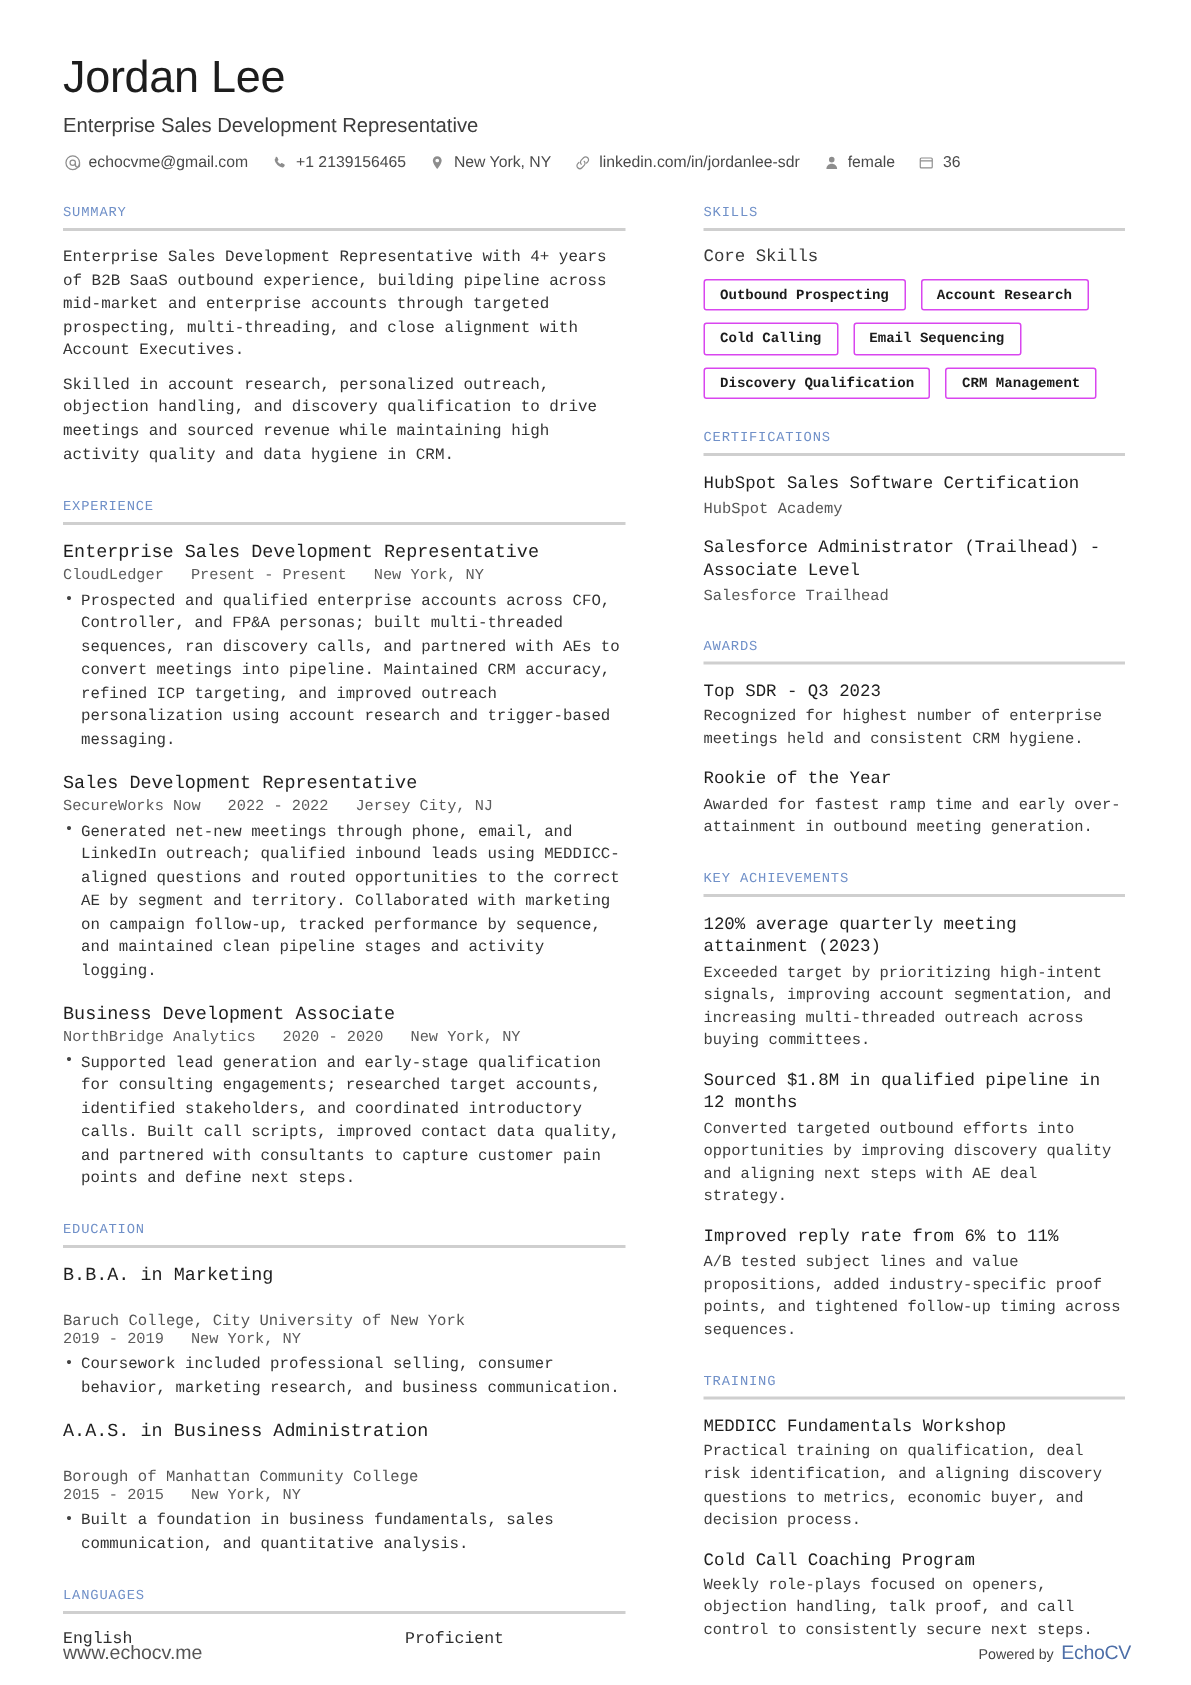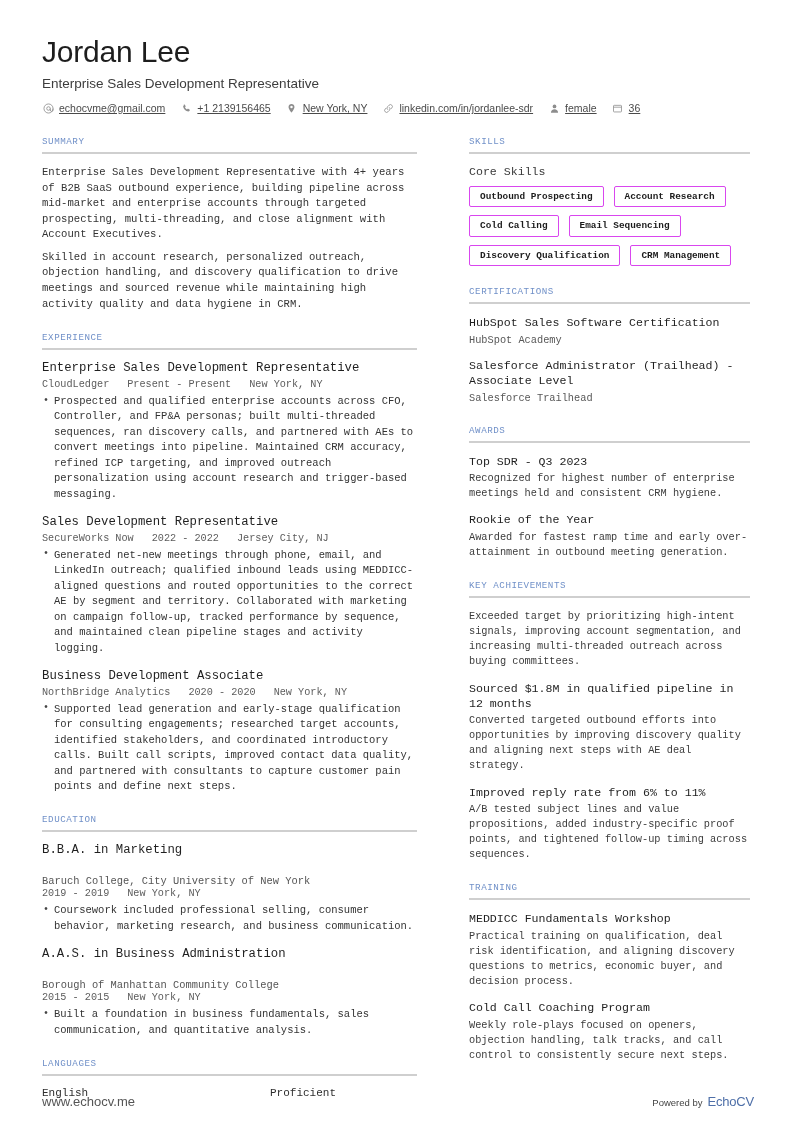--- a/index.html
+++ b/index.html
@@ -33,21 +33,20 @@
     color: #3d3d3d;
     margin-bottom: 11px;
   }
   .contacts {
     display: flex;
     flex-wrap: wrap;
     align-items: flex-end;
     gap: 0px;
     font-size: 10.5px;
     color: #4a4a4a;
-    text-decoration: underline;
   }
   .contact-item {
     display: inline-flex;
     align-items: center;
     margin-right: 15px;
     white-space: nowrap;
   }
   .contact-item .ico {
     display: inline-flex;
     align-items: center;
@@ -408,20 +407,21 @@
         <div class="r-entry">
           <div class="r-title">Rookie of the Year</div>
           <div class="r-desc">Awarded for fastest ramp time and early over-attainment in outbound meeting generation.</div>
         </div>
       </div>
 
       <div class="section">
         <div class="sec-title">KEY ACHIEVEMENTS</div>
         <div class="sec-rule"></div>
         <div class="r-entry">
+          <div class="r-title">120% average quarterly meeting attainment (2023)</div>
           <div class="r-desc">Exceeded target by prioritizing high-intent signals, improving account segmentation, and increasing multi-threaded outreach across buying committees.</div>
         </div>
         <div class="r-entry">
           <div class="r-title">Sourced $1.8M in qualified pipeline in 12 months</div>
           <div class="r-desc">Converted targeted outbound efforts into opportunities by improving discovery quality and aligning next steps with AE deal strategy.</div>
         </div>
         <div class="r-entry">
           <div class="r-title">Improved reply rate from 6% to 11%</div>
           <div class="r-desc">A/B tested subject lines and value propositions, added industry-specific proof points, and tightened follow-up timing across sequences.</div>
         </div>
@@ -429,21 +429,21 @@
 
       <div class="section">
         <div class="sec-title">TRAINING</div>
         <div class="sec-rule"></div>
         <div class="r-entry">
           <div class="r-title">MEDDICC Fundamentals Workshop</div>
           <div class="r-desc">Practical training on qualification, deal risk identification, and aligning discovery questions to metrics, economic buyer, and decision process.</div>
         </div>
         <div class="r-entry">
           <div class="r-title">Cold Call Coaching Program</div>
-          <div class="r-desc">Weekly role-plays focused on openers, objection handling, talk tracks, and call control to consistently secure next steps.</div>
+          <div class="r-desc">Weekly role-plays focused on openers, objection handling, talk proof, and call control to consistently secure next steps.</div>
         </div>
       </div>
 
     </div>
   </div>
 
   <div class="footer">
     <span class="footer-url">www.echocv.me</span>
     <span class="footer-right">
       <span>Powered by</span>

